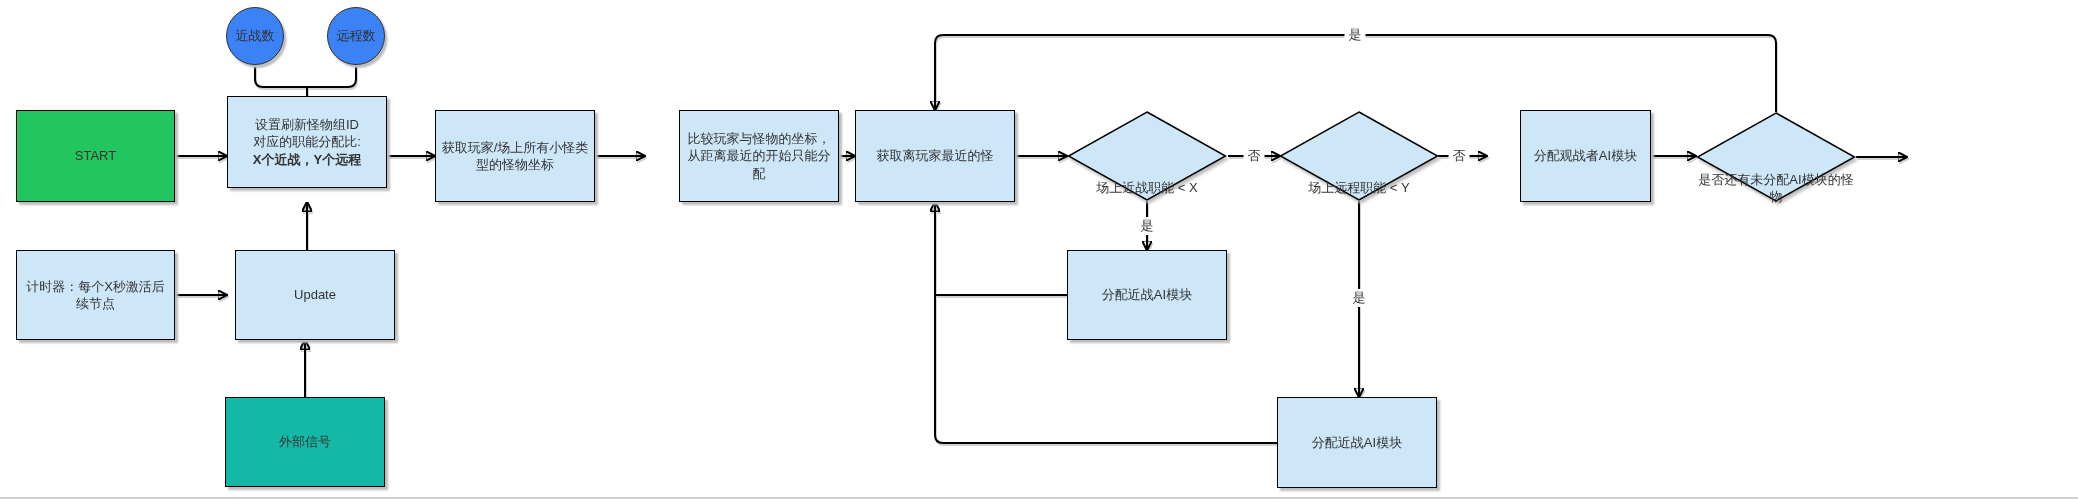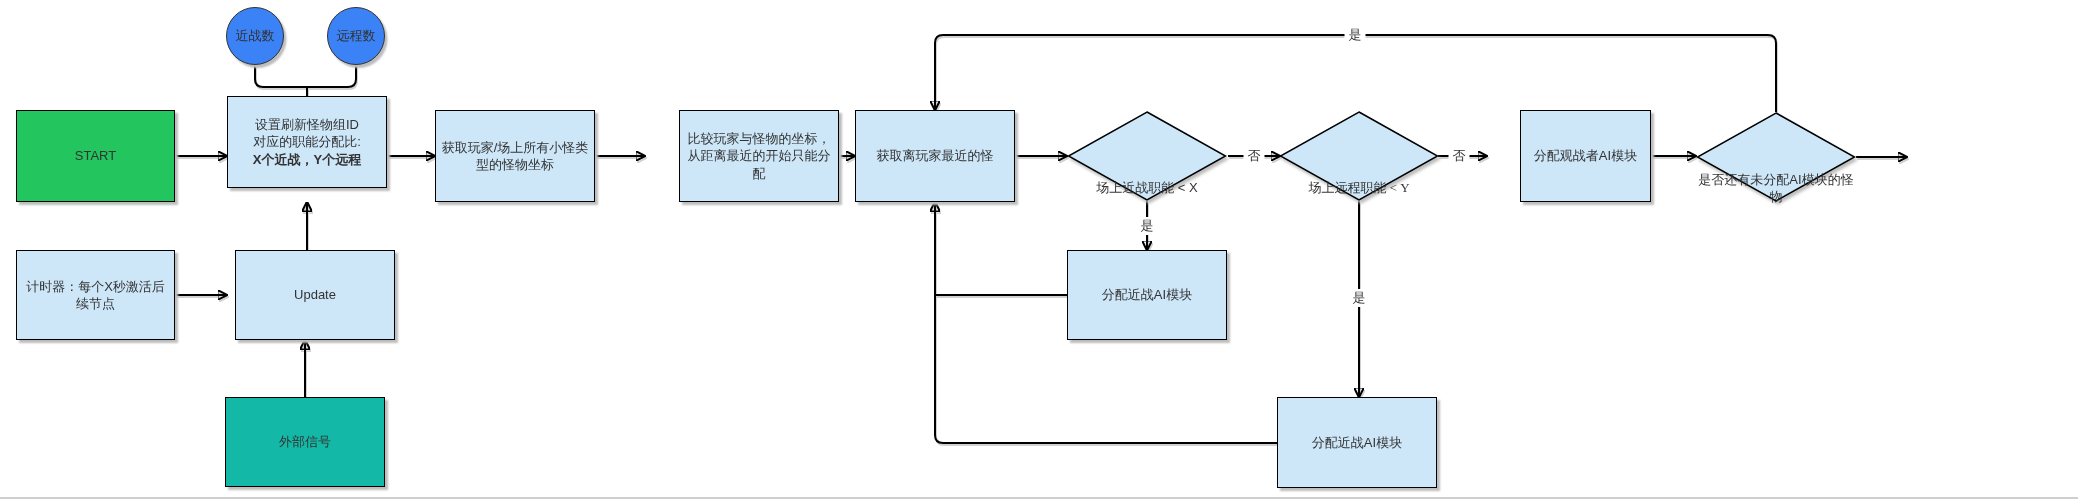--- a/index.html
+++ b/index.html
@@ -107,21 +107,21 @@
     <svg width="160" height="90">
         <polygon points="80,1 158.5,45 80,89 1.5,45"></polygon>
       </svg>
     <div class="dlabel" style="width:150px;">场上近战职能 &lt; X</div>
   </div>
 
   <div class="diamond" style="left:1279px; top:111px; width:160px; height:90px;">
     <svg width="160" height="90">
         <polygon points="80,1 158.5,45 80,89 1.5,45"></polygon>
       </svg>
-    <div class="dlabel" style="width:150px;font-family:Liberation Serif, serif;">场上远程职能 &lt; Y</div>
+    <div class="dlabel" style="width:150px;">场上远程职能 &lt; Y</div>
   </div>
 
   <div class="node proc" style="left:1520px; top:110px; width:131px; height:92px;">
     <span>分配观战者AI模块</span>
   </div>
 
   <div class="diamond" style="left:1696px; top:112px; width:160px; height:90px;">
     <svg width="160" height="90">
         <polygon points="80,1 158.5,45 80,89 1.5,45"></polygon>
       </svg>

